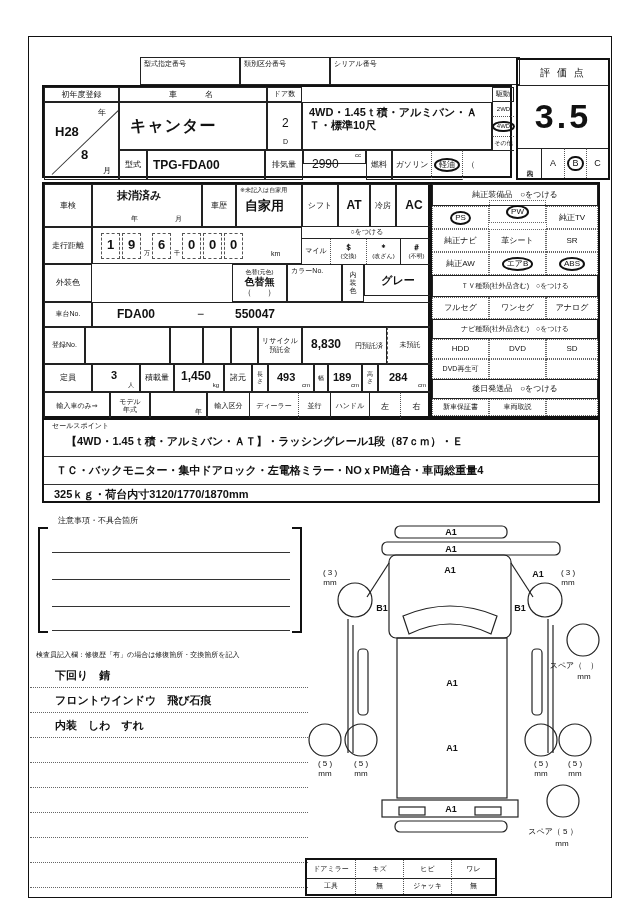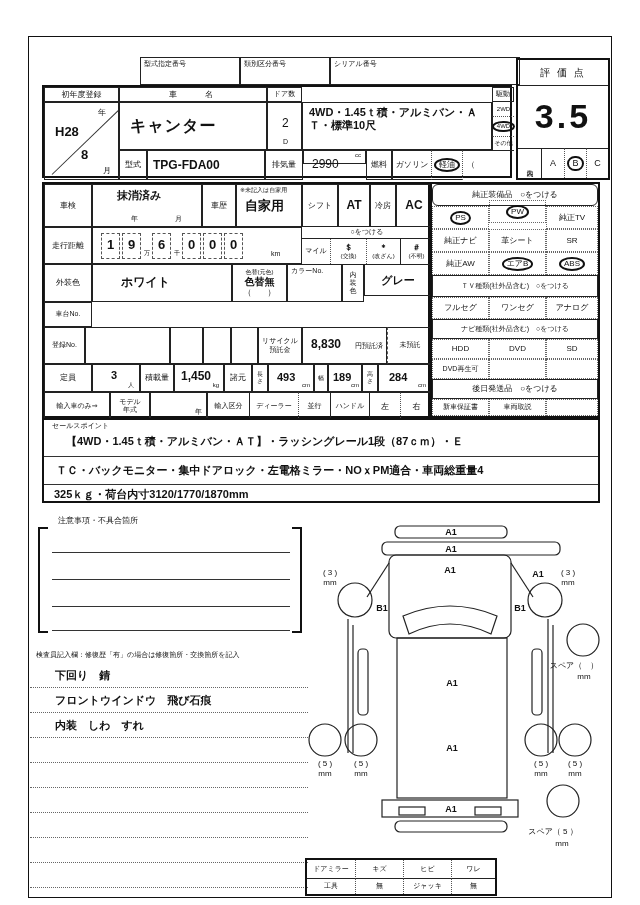--- a/index.html
+++ b/index.html
@@ -139,35 +139,37 @@
     <div class="c col dotl" style="left:322px;top:55px;width:34px;height:25px;">
       <span class="f8 bold">＊</span>
       <span class="f6">(改ざん)</span>
     </div>
     <div class="c col" style="left:356px;top:55px;width:32px;height:25px;border-left:1px solid #222;">
       <span class="f8 bold">＃</span>
       <span class="f6">(不明)</span>
     </div>
 
     <div class="c b cen f8" style="left:0;top:80px;width:48px;height:38px;">外装色</div>
-    <div class="c b" style="left:48px;top:80px;width:140px;height:38px;">
-      <span class="c f12 bold" style="left:28px;top:11px;">ホワイト</span>
-    </div>
     <div class="c b col" style="left:188px;top:80px;width:55px;height:38px;">
       <span class="f6">色替(元色)</span>
       <span class="f10 bold">色替無</span>
       <span class="f8">（　　）</span>
     </div>
     <div class="c b" style="left:243px;top:80px;width:55px;height:38px;">
       <span class="c f7" style="left:3px;top:2px;">カラーNo.</span>
     </div>
     <div class="c b cen f7" style="left:298px;top:80px;width:22px;height:38px;flex-wrap:wrap;padding:0 4px;">内装色</div>
     <div class="c b cen f11 bold" style="left:320px;top:80px;width:68px;height:32px;">グレー</div>
 
     <div class="c b cen f7" style="left:0;top:118px;width:48px;height:25px;">車台No.</div>
+    <div class="c b" style="left:48px;top:118px;width:340px;height:25px;">
+      <span class="c f12 bold" style="left:24px;top:5px;">FDA00</span>
+      <span class="c f12" style="left:104px;top:5px;">−</span>
+      <span class="c f12 bold" style="left:142px;top:5px;">550047</span>
+    </div>
 
     <div class="c b cen f7" style="left:0;top:143px;width:41px;height:37px;">登録No.</div>
     <div class="c b" style="left:41px;top:143px;width:85px;height:37px;"></div>
     <div class="c b" style="left:126px;top:143px;width:33px;height:37px;"></div>
     <div class="c b" style="left:159px;top:143px;width:28px;height:37px;"></div>
     <div class="c b" style="left:187px;top:143px;width:27px;height:37px;"></div>
     <div class="c b cen f7" style="left:214px;top:143px;width:44px;height:37px;padding:0 3px;">リサイクル預託金</div>
     <div class="c b" style="left:258px;top:143px;width:85px;height:37px;">
       <span class="c f12 bold" style="left:8px;top:10px;">8,830</span>
       <span class="c f7" style="right:3px;top:14px;">円預託済</span>
@@ -208,21 +210,21 @@
     </div>
     <div class="c b cen f7" style="left:163px;top:208px;width:43px;height:28px;">輸入区分</div>
     <div class="c cen f7" style="left:206px;top:208px;width:48px;height:28px;border-top:1px solid #222;">ディーラー</div>
     <div class="c cen f7 dotl" style="left:254px;top:208px;width:32px;height:28px;border-top:1px solid #222;">並行</div>
     <div class="c b cen f7" style="left:286px;top:208px;width:40px;height:28px;">ハンドル</div>
     <div class="c cen f8" style="left:326px;top:208px;width:30px;height:28px;border-top:1px solid #222;">左</div>
     <div class="c cen f8 dotl" style="left:356px;top:208px;width:32px;height:28px;border-top:1px solid #222;">右</div>
   </div>
 
   <div class="c b2" style="left:430px;top:182px;width:170px;height:236px;">
-    <div class="c b cen f8" style="left:0;top:0;width:166px;height:22px;border-radius:6px;">純正装備品　○をつける</div>
+    <div class="c b cen f8" style="left:0;top:0;width:166px;height:22px;">純正装備品　○をつける</div>
     <div class="c cen dotcell" style="left:0;top:22px;width:57px;height:23px;">
         <span class="circ f8">PS</span>
       </div>
     <div class="c cen dotcell" style="left:57px;top:16px;width:57px;height:23px;">
         <span class="circ f8">PW</span>
       </div>
     <div class="c cen dotcell f8" style="left:114px;top:22px;width:52px;height:23px;">純正TV</div>
     <div class="c cen dotcell f8" style="left:0;top:45px;width:57px;height:23px;">純正ナビ</div>
     <div class="c cen dotcell f8" style="left:57px;top:45px;width:57px;height:23px;">革シート</div>
     <div class="c cen dotcell f8" style="left:114px;top:45px;width:52px;height:23px;">SR</div>

